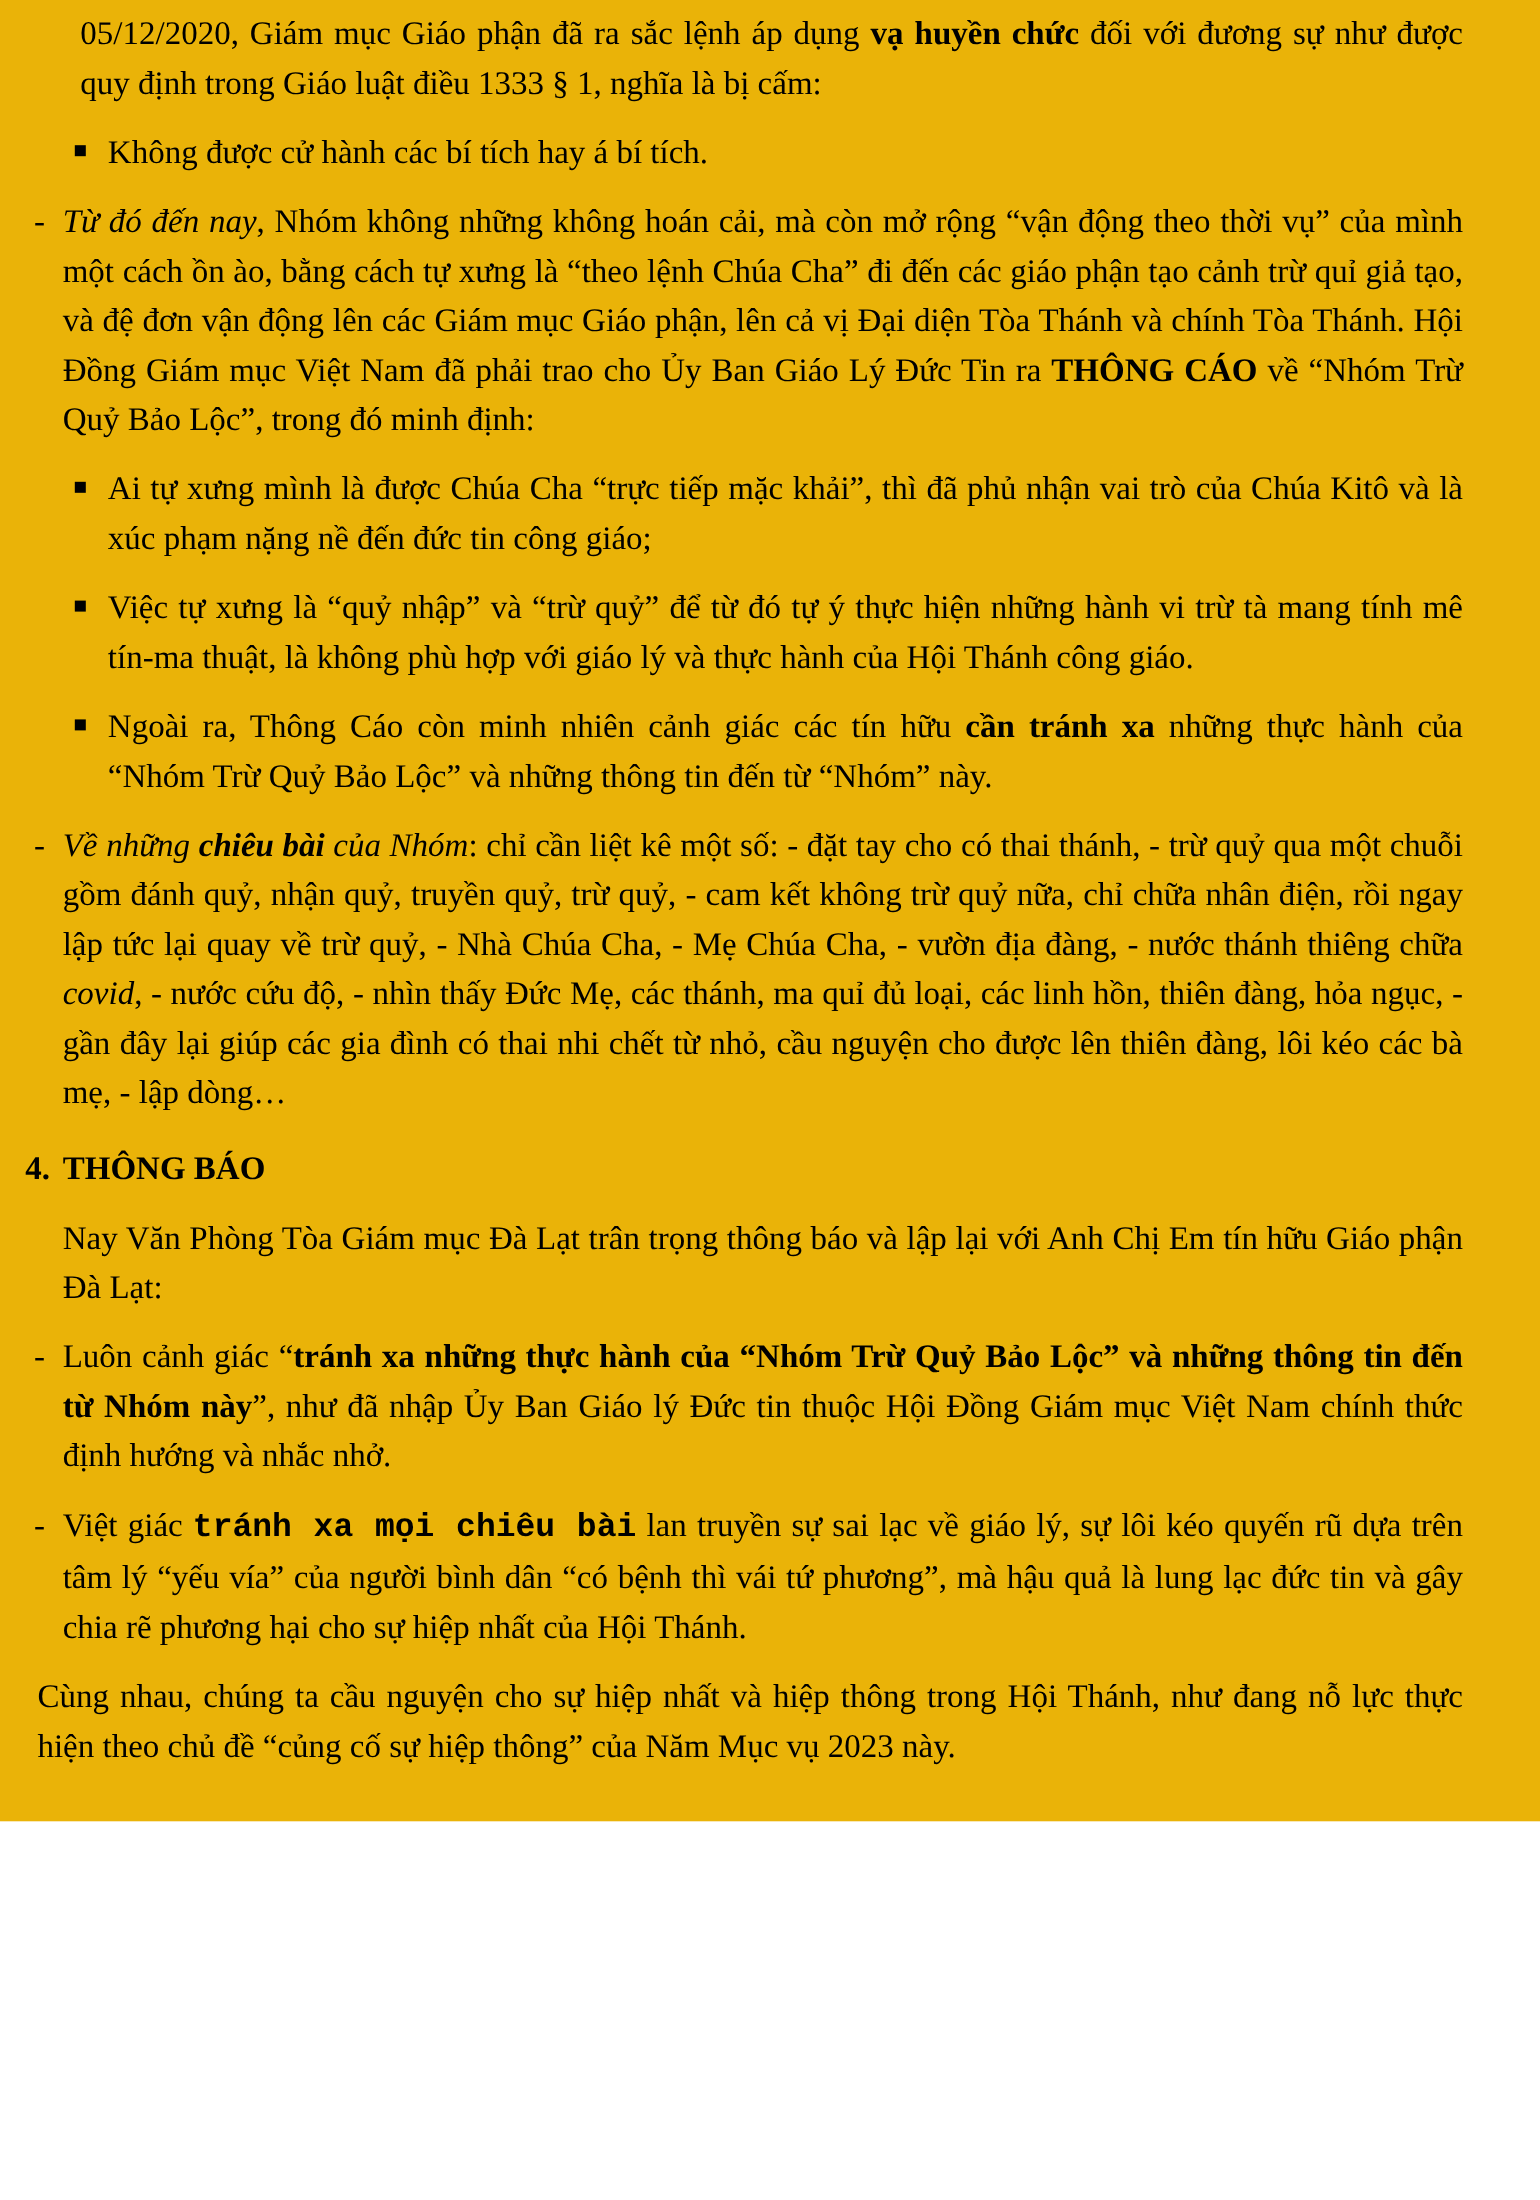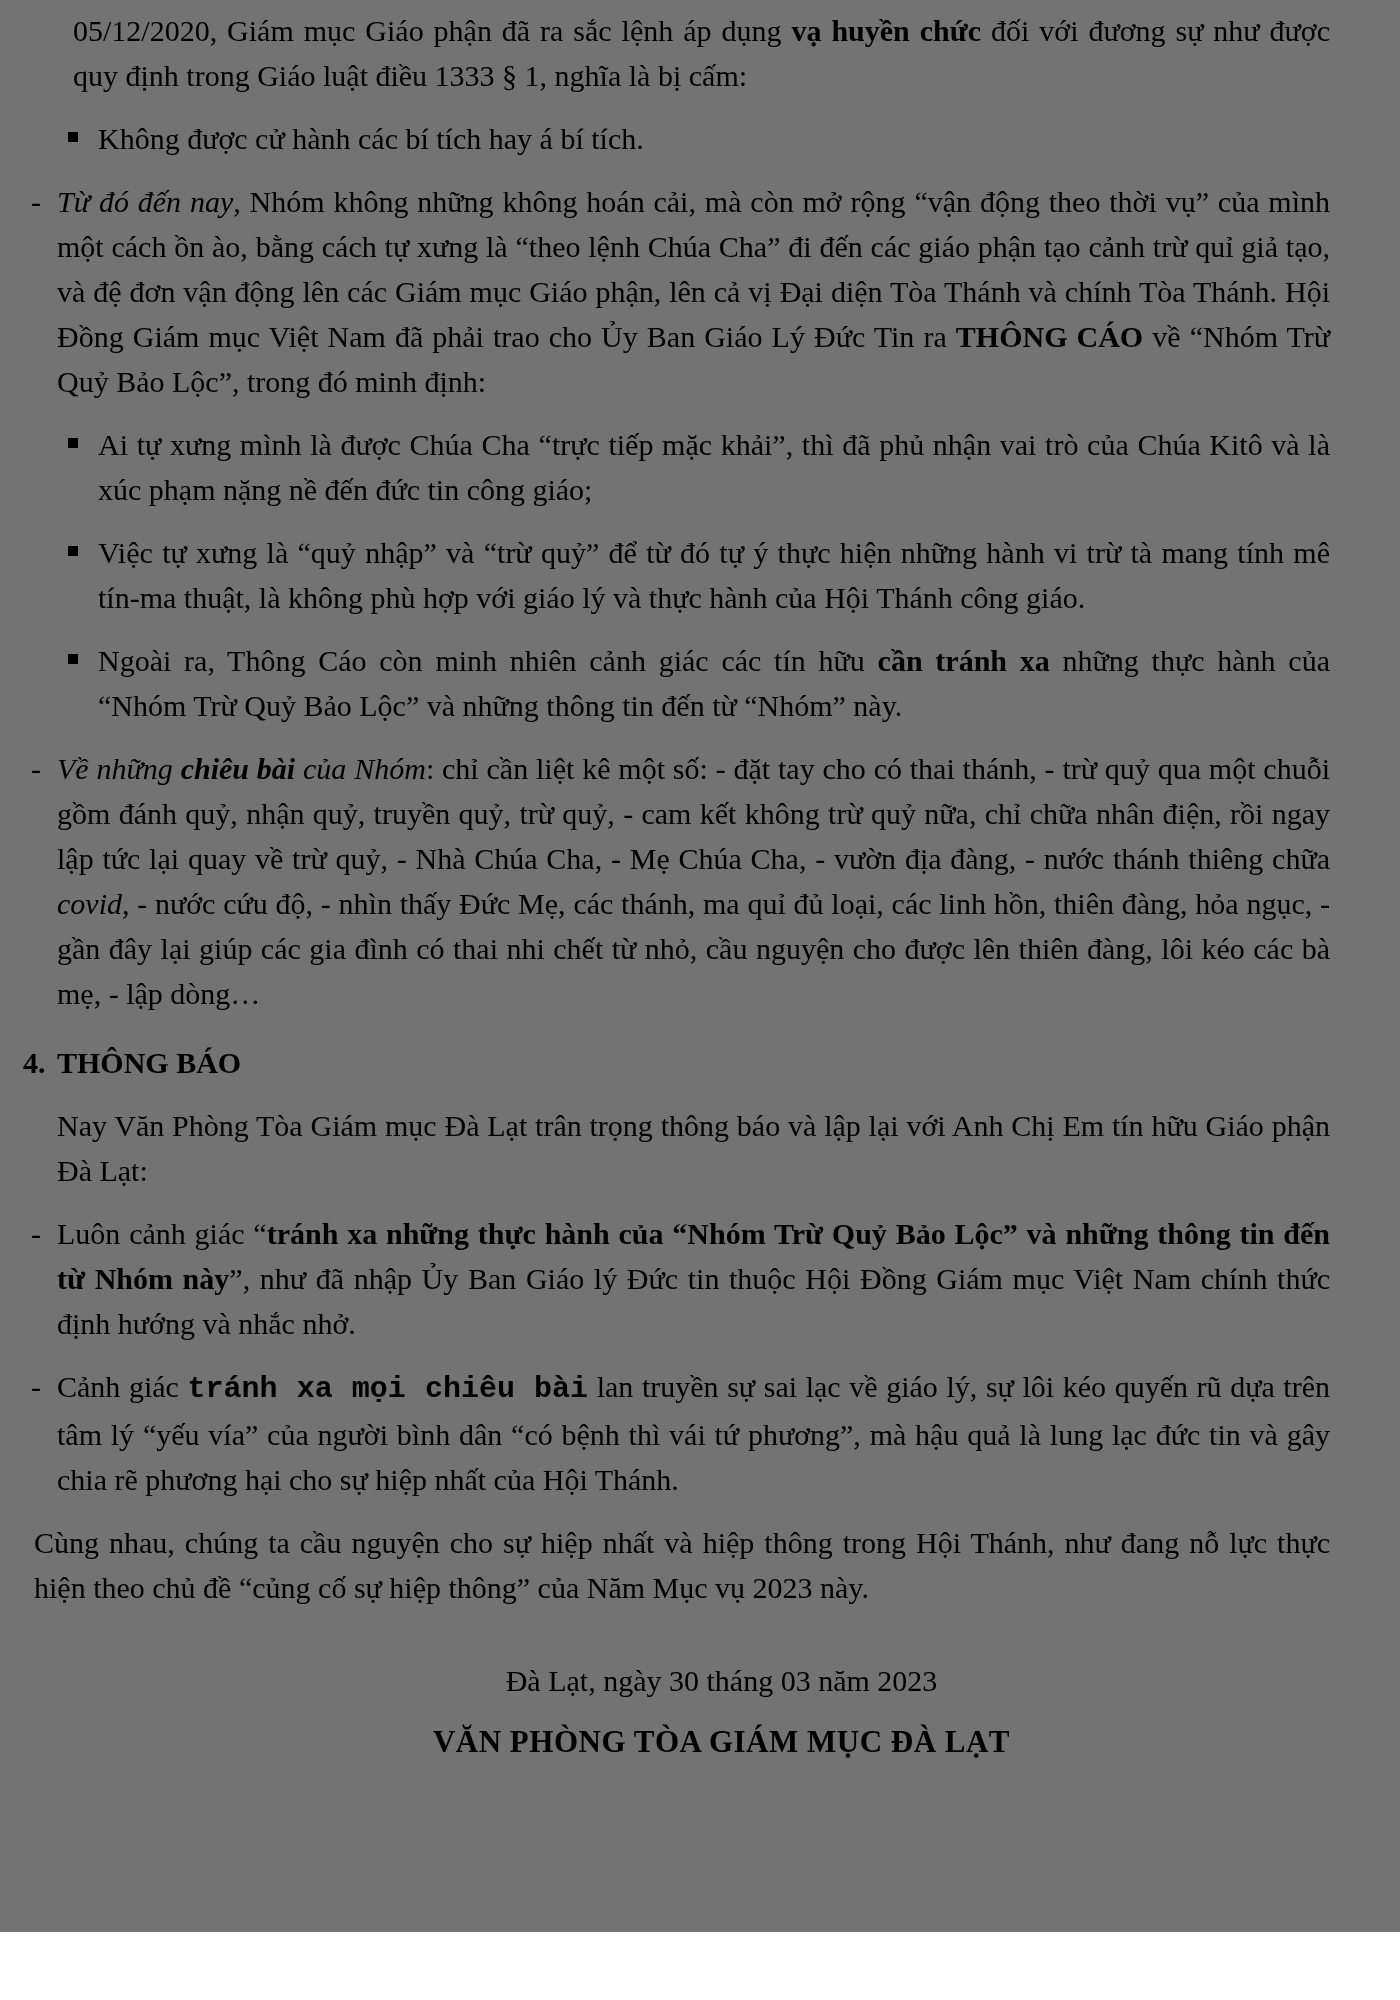--- a/index.html
+++ b/index.html
@@ -1,21 +1,21 @@
 <!DOCTYPE html>
 <html lang="vi"><head>
 <meta charset="utf-8">
 <style>
   html, body { margin: 0; padding: 0; background: #ffffff; }
   .page {
     position: relative;
     width: 1400px;
-    height: 1932px;
+    height: 1656px;
     box-sizing: border-box;
-    background: #737373;
+    background: #eab308;
     color: #000000;
     font-family: "Liberation Serif", "DejaVu Serif", serif;
     font-size: 30px;
     line-height: 45px;
     padding: 8px 70px 0 23px;
     overflow: hidden;
   }
   .block { margin: 0 0 18px 0; text-align: justify; }
   .b-para   { padding-left: 50px; }
   .b-para2  { padding-left: 34px; }
@@ -84,21 +84,21 @@
 
   <div class="block b-para2"><span>Nay Văn Phòng Tòa Giám mục Đà Lạt trân trọng thông báo và lập lại với Anh Chị Em tín hữu Giáo phận Đà Lạt:</span></div>
 
   <div class="block b-dash">
     <span class="dash-marker">-</span>
     <span><span>Luôn cảnh giác “</span><span style="font-weight: bold;">tránh xa những thực hành của “Nhóm Trừ Quỷ Bảo Lộc” và những thông tin đến từ Nhóm này</span><span>”, như đã nhập Ủy Ban Giáo lý Đức tin thuộc Hội Đồng Giám mục Việt Nam chính thức định hướng và nhắc nhở.</span></span>
   </div>
 
   <div class="block b-dash">
     <span class="dash-marker">-</span>
-    <span><span>Cảnh giác </span><span style="font-weight: bold; font-family: Liberation Mono, monospace;">tránh xa mọi chiêu bài</span><span> lan truyền sự sai lạc về giáo lý, sự lôi kéo quyến rũ dựa trên tâm lý “yếu vía” của người bình dân “có bệnh thì vái tứ phương”, mà hậu quả là lung lạc đức tin và gây chia rẽ phương hại cho sự hiệp nhất của Hội Thánh.</span></span>
+    <span><span>Việt giác </span><span style="font-weight: bold; font-family: Liberation Mono, monospace;">tránh xa mọi chiêu bài</span><span> lan truyền sự sai lạc về giáo lý, sự lôi kéo quyến rũ dựa trên tâm lý “yếu vía” của người bình dân “có bệnh thì vái tứ phương”, mà hậu quả là lung lạc đức tin và gây chia rẽ phương hại cho sự hiệp nhất của Hội Thánh.</span></span>
   </div>
 
   <div class="block b-flush"><span>Cùng nhau, chúng ta cầu nguyện cho sự hiệp nhất và hiệp thông trong Hội Thánh, như đang nỗ lực thực hiện theo chủ đề “củng cố sự hiệp thông” của Năm Mục vụ 2023  này.</span></div>
 
   <div class="block b-center sig-date"><span>Đà Lạt, ngày 30 tháng 03 năm 2023</span></div>
 
   <div class="block b-center sig-office"><span style="font-weight: bold;">VĂN PHÒNG TÒA GIÁM MỤC ĐÀ LẠT</span></div>
 
 </div>
 

